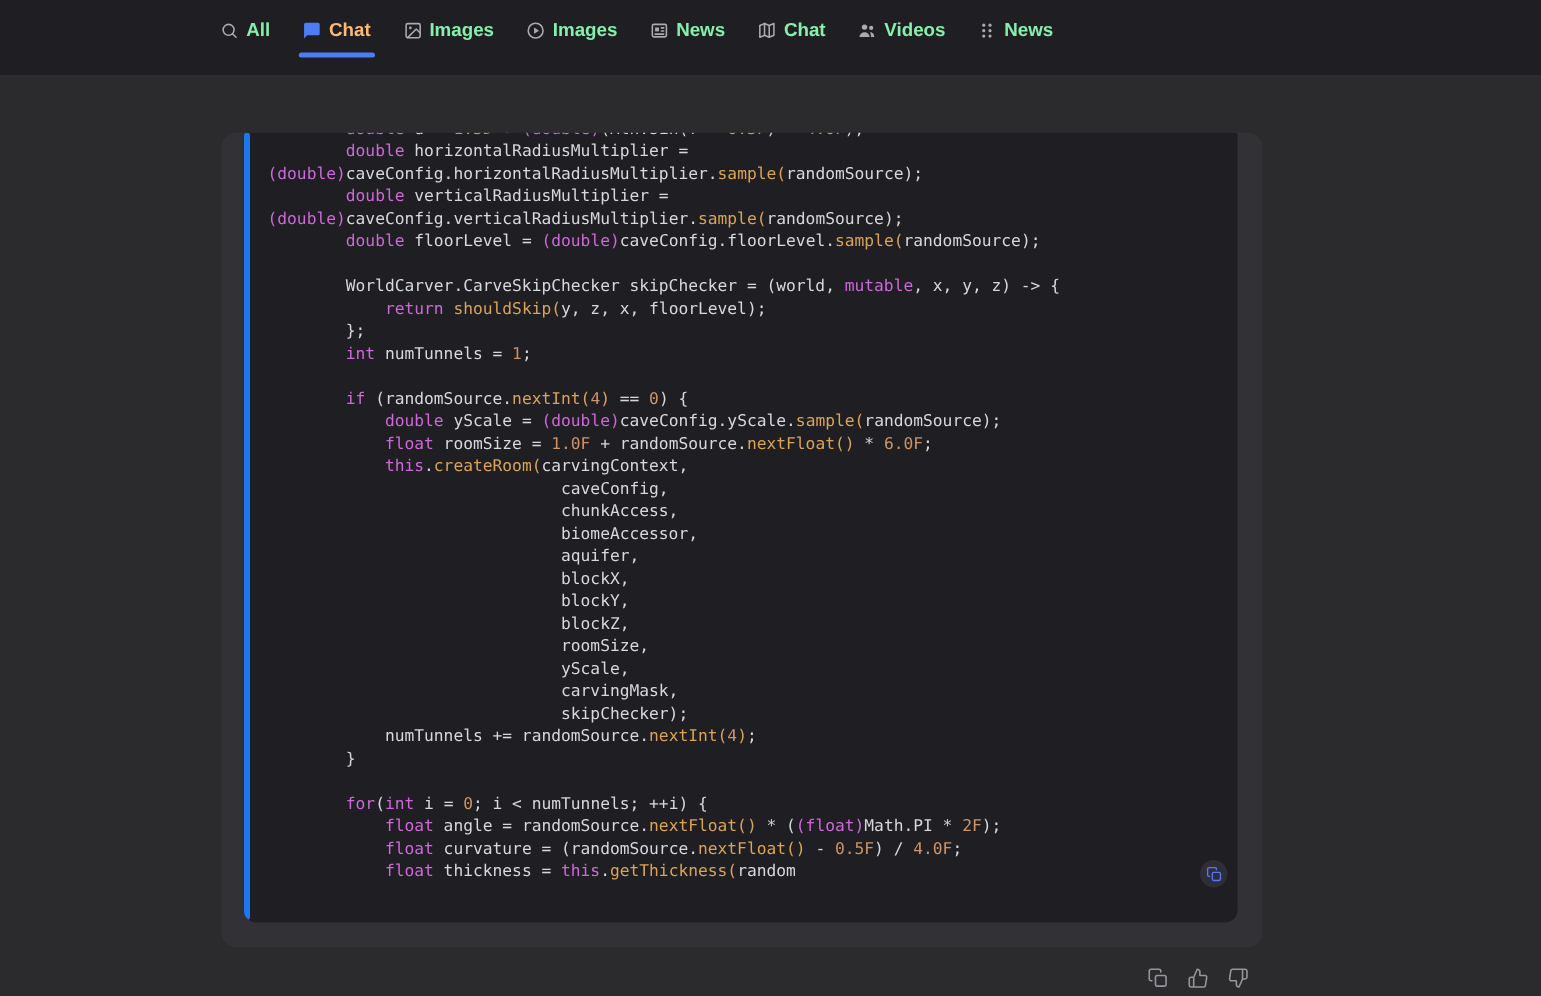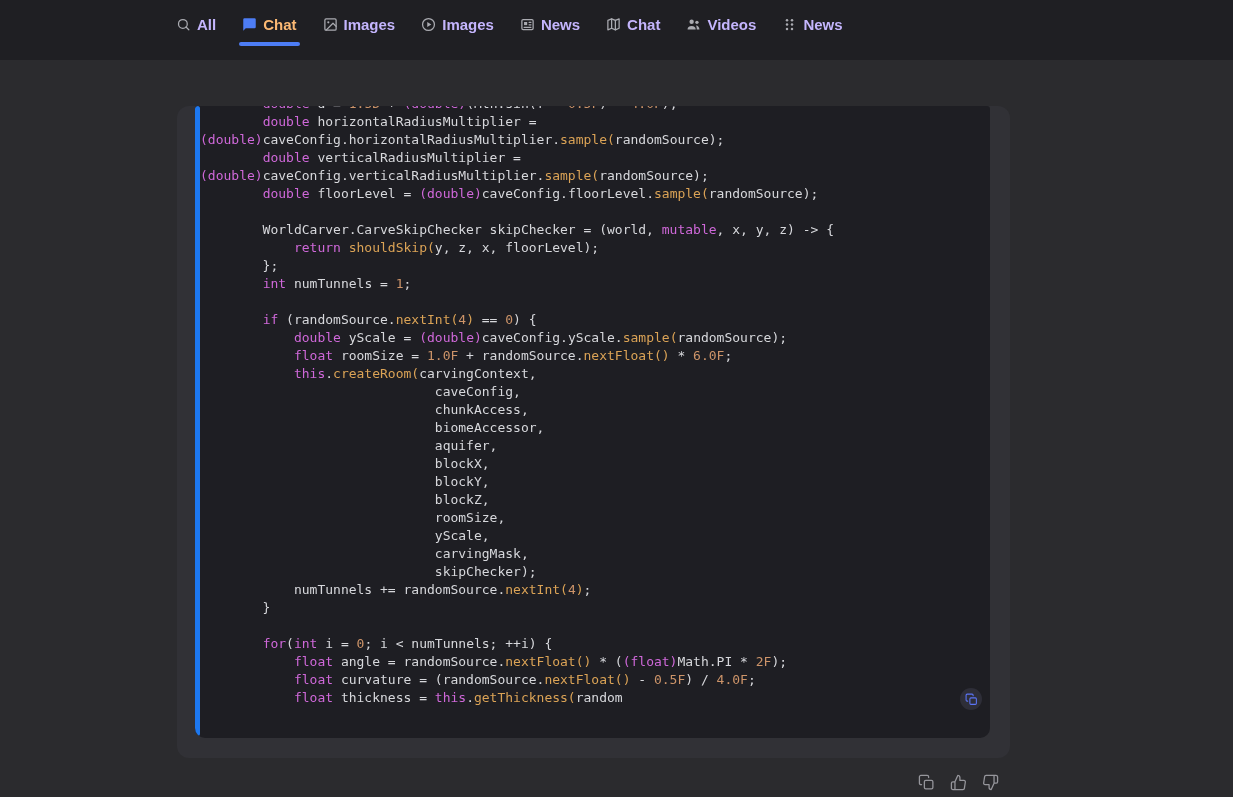--- a/index.html
+++ b/index.html
@@ -15,40 +15,40 @@
   .logo-text { position:absolute; left:-13px; top:-6px; font-size:44px; font-weight:bold;
                letter-spacing:-2px; color:#eceaf6;
                background:linear-gradient(180deg,#ffffff 30%,#b7b2dd 90%);
                -webkit-background-clip:text; background-clip:text;
                -webkit-text-fill-color:transparent; }
   .logo-suffix { position:absolute; left:88px; top:7px; writing-mode:vertical-lr;
                  font-size:8px; letter-spacing:1px; color:#cfcfdb; }
   .nav { position:absolute; left:176px; top:12px; display:flex; gap:26px; align-items:center; }
   .nav-item { position:relative; display:flex; align-items:center; gap:6px; height:24px;
               text-decoration:none; cursor:pointer; }
-  .nav-label { font-size:15px; font-weight:bold; color:#c4b5fd; }
+  .nav-label { font-size:15px; font-weight:bold; color:#86efac; }
   .nav-icon { display:flex; width:15px; height:15px; }
   .nav-icon svg { width:15px; height:15px; stroke:#aaabb1; fill:none;
                   stroke-width:2; stroke-linecap:round; stroke-linejoin:round; }
   .nav-icon svg .f { fill:#aaabb1; stroke:none; }
   .nav-item.active .nav-label { color:#fdba74; }
   .nav-item.active .nav-icon svg { stroke:#4d7df5; }
   .nav-item.active .nav-icon svg .f { fill:#4d7df5; }
   .nav-item.active::after { content:""; position:absolute; left:-3px; right:-3px; top:30px;
                             height:4px; border-radius:3px; background:#4d7df5; }
 
   
   .answer-card { position:absolute; left:177px; top:106px; width:833px; height:652px;
                  background:#313136; border-radius:12px; overflow:hidden; }
   .code-block { position:absolute; left:18px; top:0; width:795px; height:632px;
                 background:#1e1e23; border-radius:3px 3px 10px 10px; overflow:hidden; }
   .accent-bar { position:absolute; left:0; top:0; bottom:2px; width:5px;
                 border-radius:3px; background:#1d78f0; }
   pre.code { position:absolute; left:5px; top:0; right:0; margin-top:-11px;
-             padding:0 0; font-family:"DejaVu Sans Mono", monospace;
+             padding:0 14px; font-family:"DejaVu Sans Mono", monospace;
              font-size:13px; line-height:18px; }
   .code-line { height:18px; white-space:pre; }
   .tok-p { color:#d7d8dc; }
   .tok-k { color:#cf68d9; }
   .tok-m { color:#dba356; }
   .tok-n { color:#cd9469; }
 
   .code-copy { position:absolute; right:8px; bottom:28px; width:22px; height:22px;
                border:none; border-radius:50%; background:#2e2e38; cursor:pointer;
                display:flex; align-items:center; justify-content:center; }

